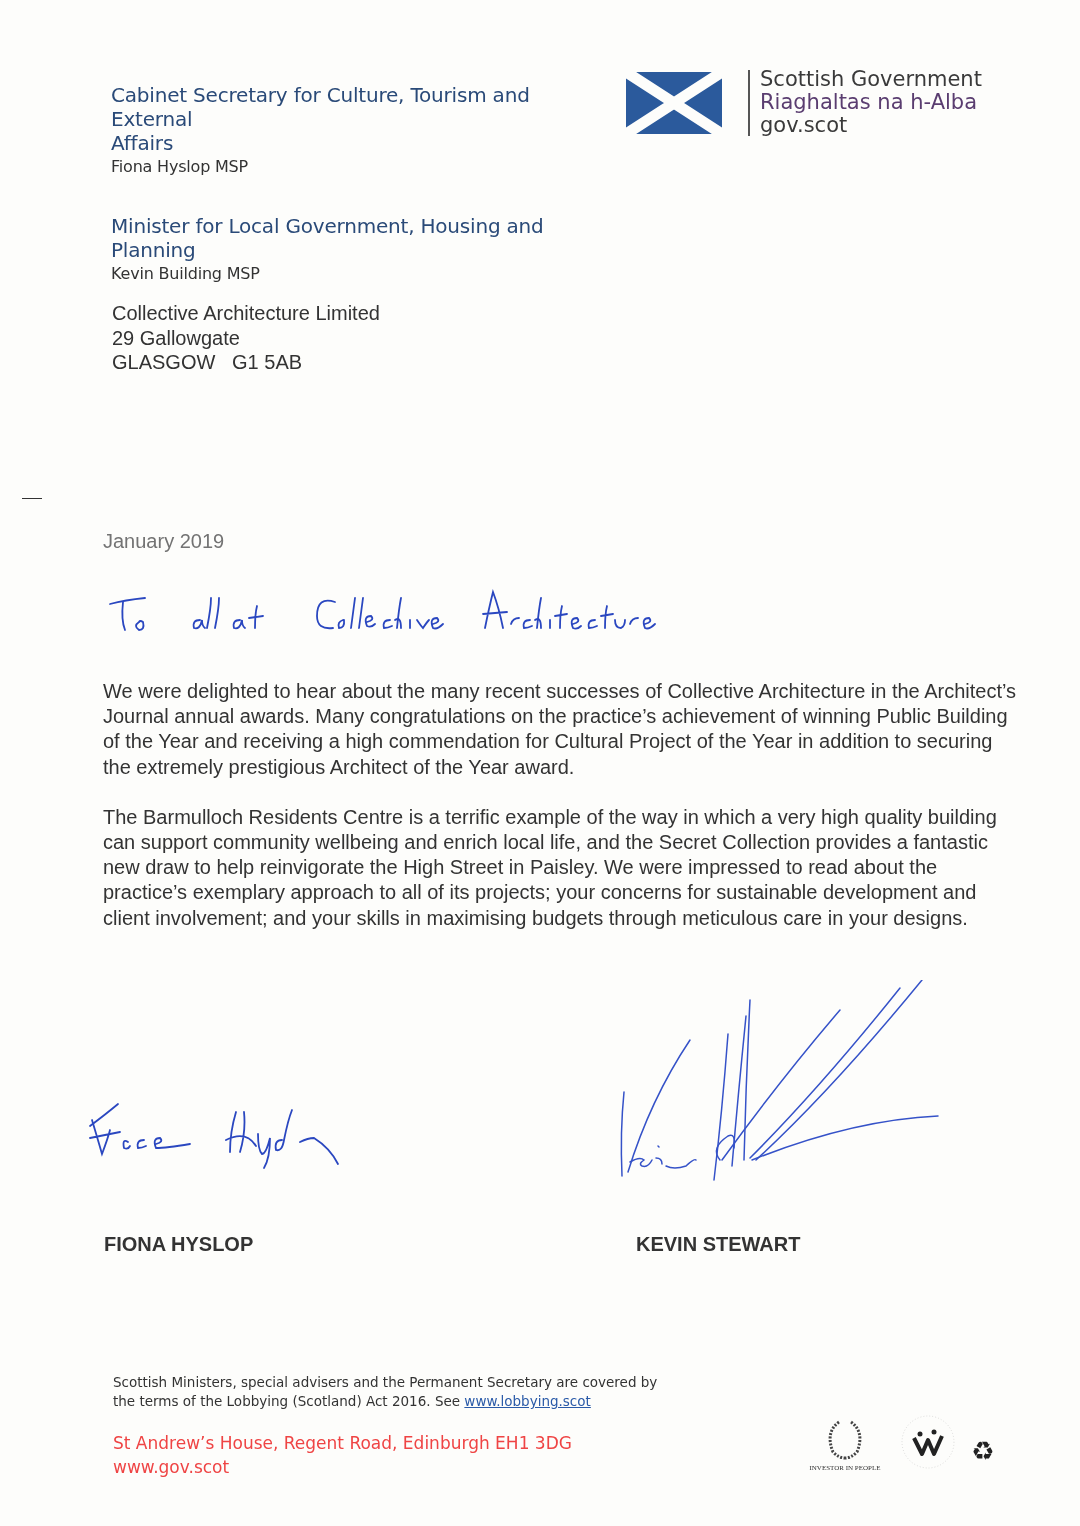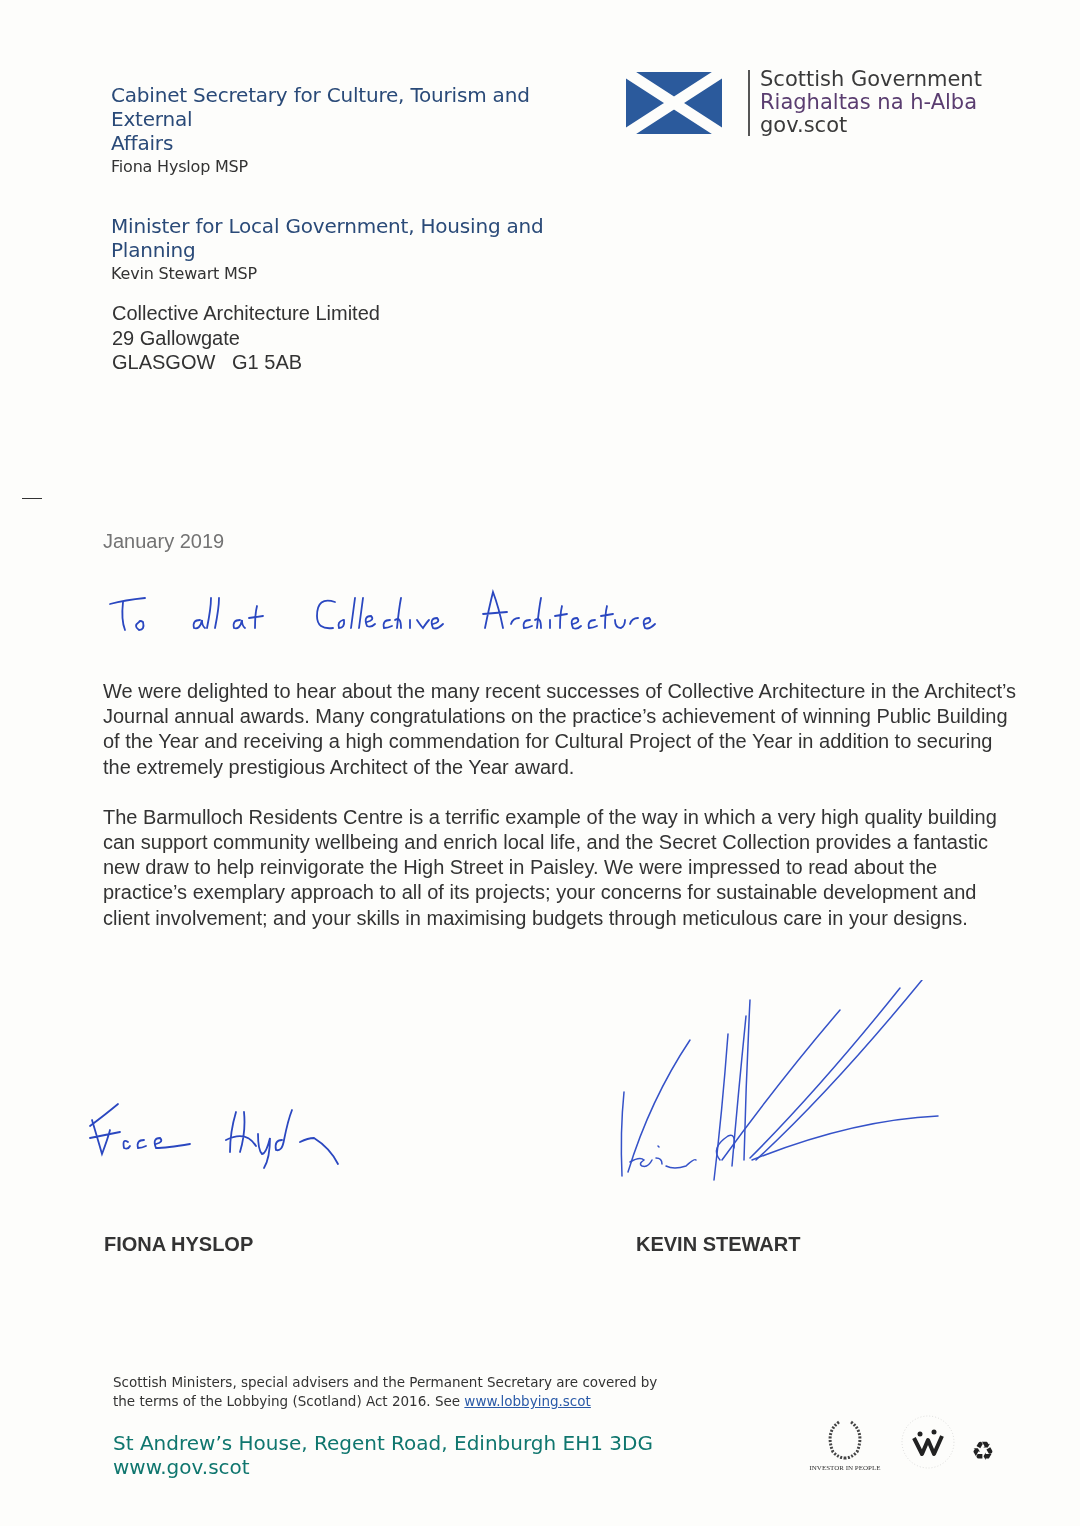--- a/index.html
+++ b/index.html
@@ -17,38 +17,38 @@
   .logo-l1 { color: #3a3a3a; }
   .logo-l2 { color: #5a3d70; }
   .logo-l3 { color: #3a3a3a; }
   .address { font-size: 20px; line-height: 24.5px; color: #333; }
   .date { font-size: 20px; color: #737373; }
   .body-text { font-size: 20px; line-height: 25.2px; color: #333; width: 920px; }
   .para { margin: 0 0 25px 0; }
   .signame { font-weight: bold; font-size: 20px; color: #333; }
   .footer-small { font-family: "DejaVu Sans", sans-serif; font-size: 13.5px; line-height: 19px; color: #333; }
   .footer-small a { color: #2a5aa8; text-decoration: underline; }
-  .footer-addr { font-family: "DejaVu Sans", sans-serif; font-size: 20px; line-height: 24px; color: #0f766e; }
+  .footer-addr { font-family: "DejaVu Sans", sans-serif; font-size: 17px; line-height: 24px; color: #ef4444; }
   .mark { font-family: "Liberation Serif", serif; font-size: 7px; color: #333; }
   .margin-tick { background: #333; height: 1px; }
 </style>
 </head>
 <body>
 
 <div class="abs margin-tick" style="left:22px; top:498px; width:20px;"></div>
 
 <div class="abs sans-head" style="left:111px; top:70px; width:500px;">
   <div class="minister-title">
     <span>Cabinet Secretary for Culture, Tourism and External</span><br>
     <span>Affairs</span>
   </div>
   <div class="minister-name">Fiona Hyslop MSP</div>
   <div style="height:22px"></div>
   <div class="minister-title">Minister for Local Government, Housing and Planning</div>
-  <div class="minister-name">Kevin Stewart MSP</div>
+  <div class="minister-name">Kevin Building MSP</div>
 </div>
 
 <div class="abs" style="left:626px; top:68px; width:390px; height:72px;">
   <svg width="96" height="62" viewBox="0 0 96 62" style="position:absolute; left:0; top:4px;">
     <rect x="0" y="0" width="96" height="62" fill="#2b5a9c"></rect>
     <path d="M0 0 L96 62 M96 0 L0 62" stroke="#fdfdfb" stroke-width="11"></path>
   </svg>
   <div style="position:absolute; left:122px; top:2px; width:2px; height:66px; background:#555;"></div>
   <div class="logo-text" style="position:absolute; left:134px; top:0;">
     <div class="logo-l1">Scottish Government</div>

